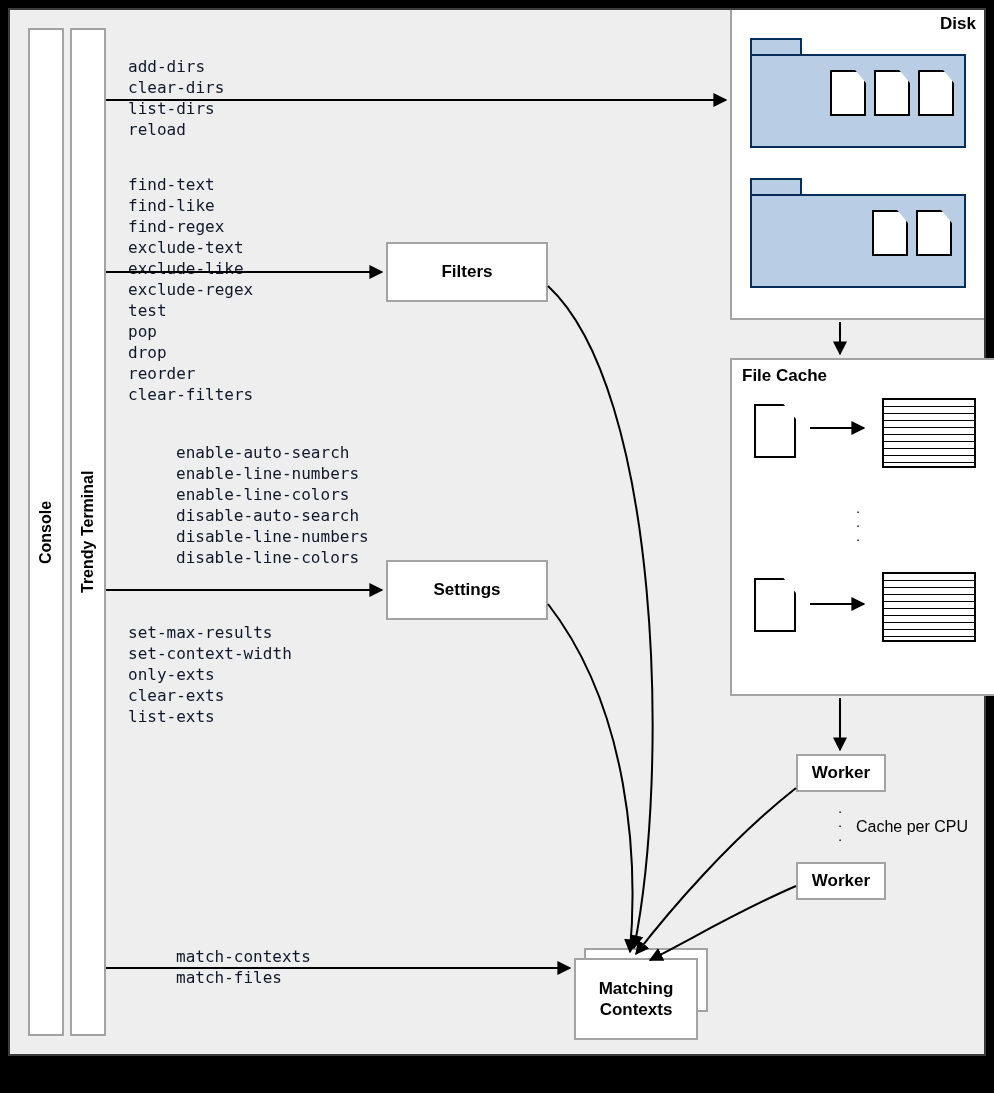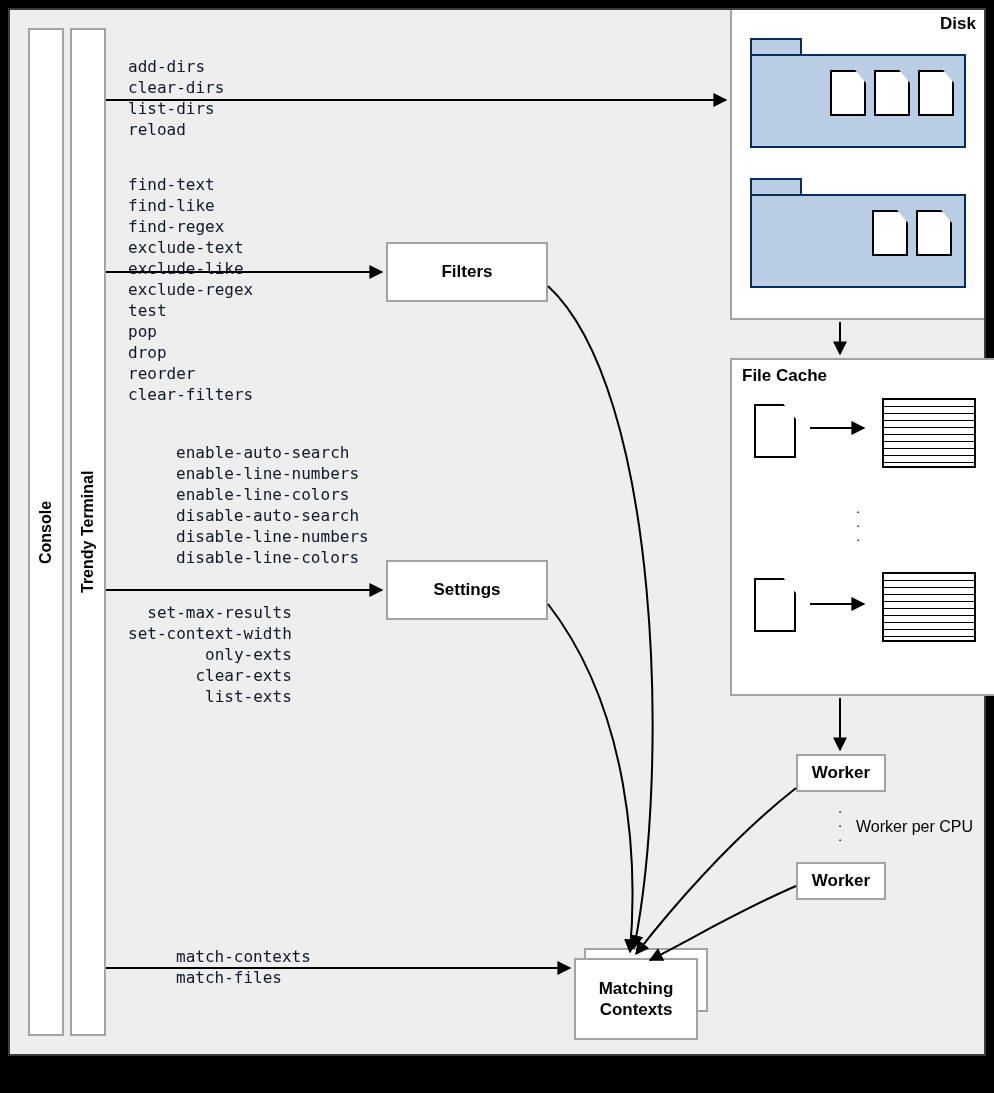--- a/index.html
+++ b/index.html
@@ -147,21 +147,21 @@
 reorder
 clear-filters</div>
 
   <div class="cmd-list" style="left:118px; top:432px;margin-left:48px;">enable-auto-search
 enable-line-numbers
 enable-line-colors
 disable-auto-search
 disable-line-numbers
 disable-line-colors</div>
 
-  <div class="cmd-list" style="left:118px; top:592px;text-align:right;">set-max-results
+  <div class="cmd-list" style="left:118px; top:612px;">set-max-results
 set-context-width
 only-exts
 clear-exts
 list-exts</div>
 
   <div class="cmd-list" style="left:118px; top:936px;margin-left:48px;">match-contexts
 match-files</div>
 
   <div class="box center-label" style="left:376px; top:232px; width:162px; height:60px;">
     <span>Filters</span>
@@ -203,21 +203,21 @@
   </div>
 
   <div class="box center-label" style="left:786px; top:744px; width:90px; height:38px;">
     <span>Worker</span>
   </div>
 
   <div class="vdots" style="left:824px; top:794px; width:12px;">·
 ·
 ·</div>
 
-  <div class="annot" style="left:846px; top:808px;">Worker per CPU</div>
+  <div class="annot" style="left:846px; top:808px;">Cache per CPU</div>
 
   <div class="box center-label" style="left:786px; top:852px; width:90px; height:38px;">
     <span>Worker</span>
   </div>
 
   <div class="box" style="left:574px; top:938px; width:124px; height:64px;"></div>
   <div class="box center-label" style="left:564px; top:948px; width:124px; height:82px; white-space:pre-line;">
     <span>Matching
 Contexts</span>
   </div>

